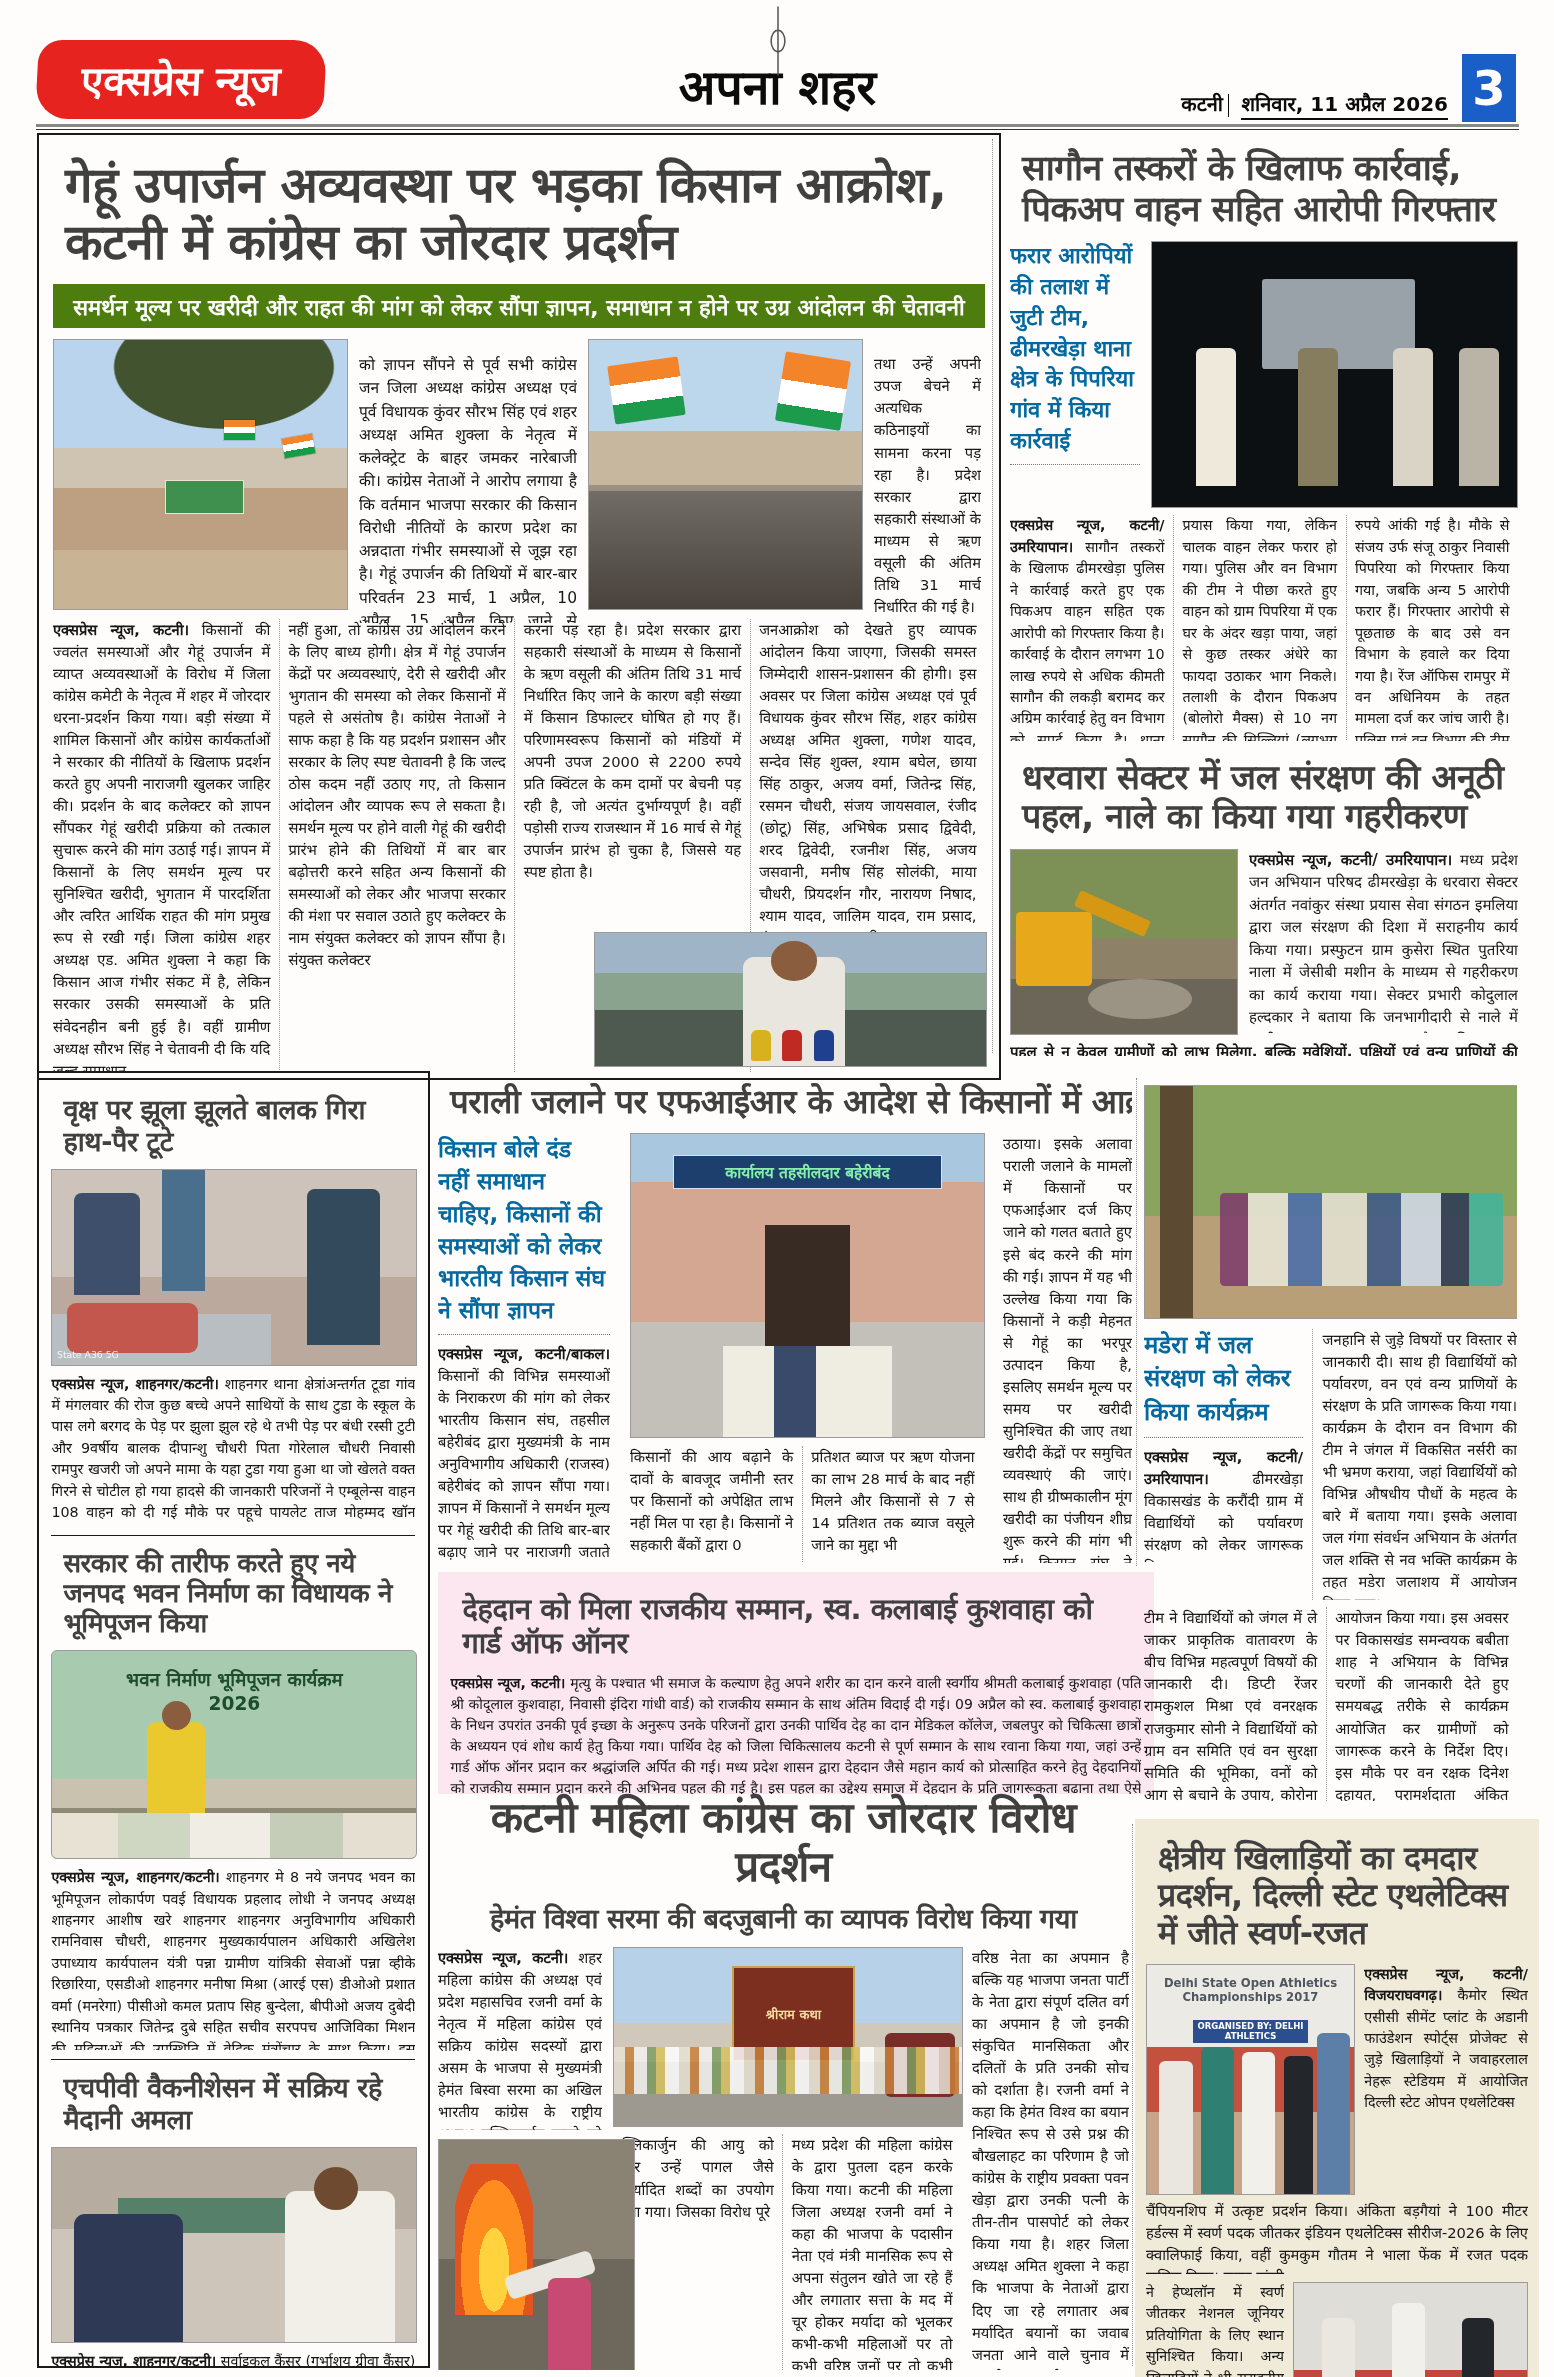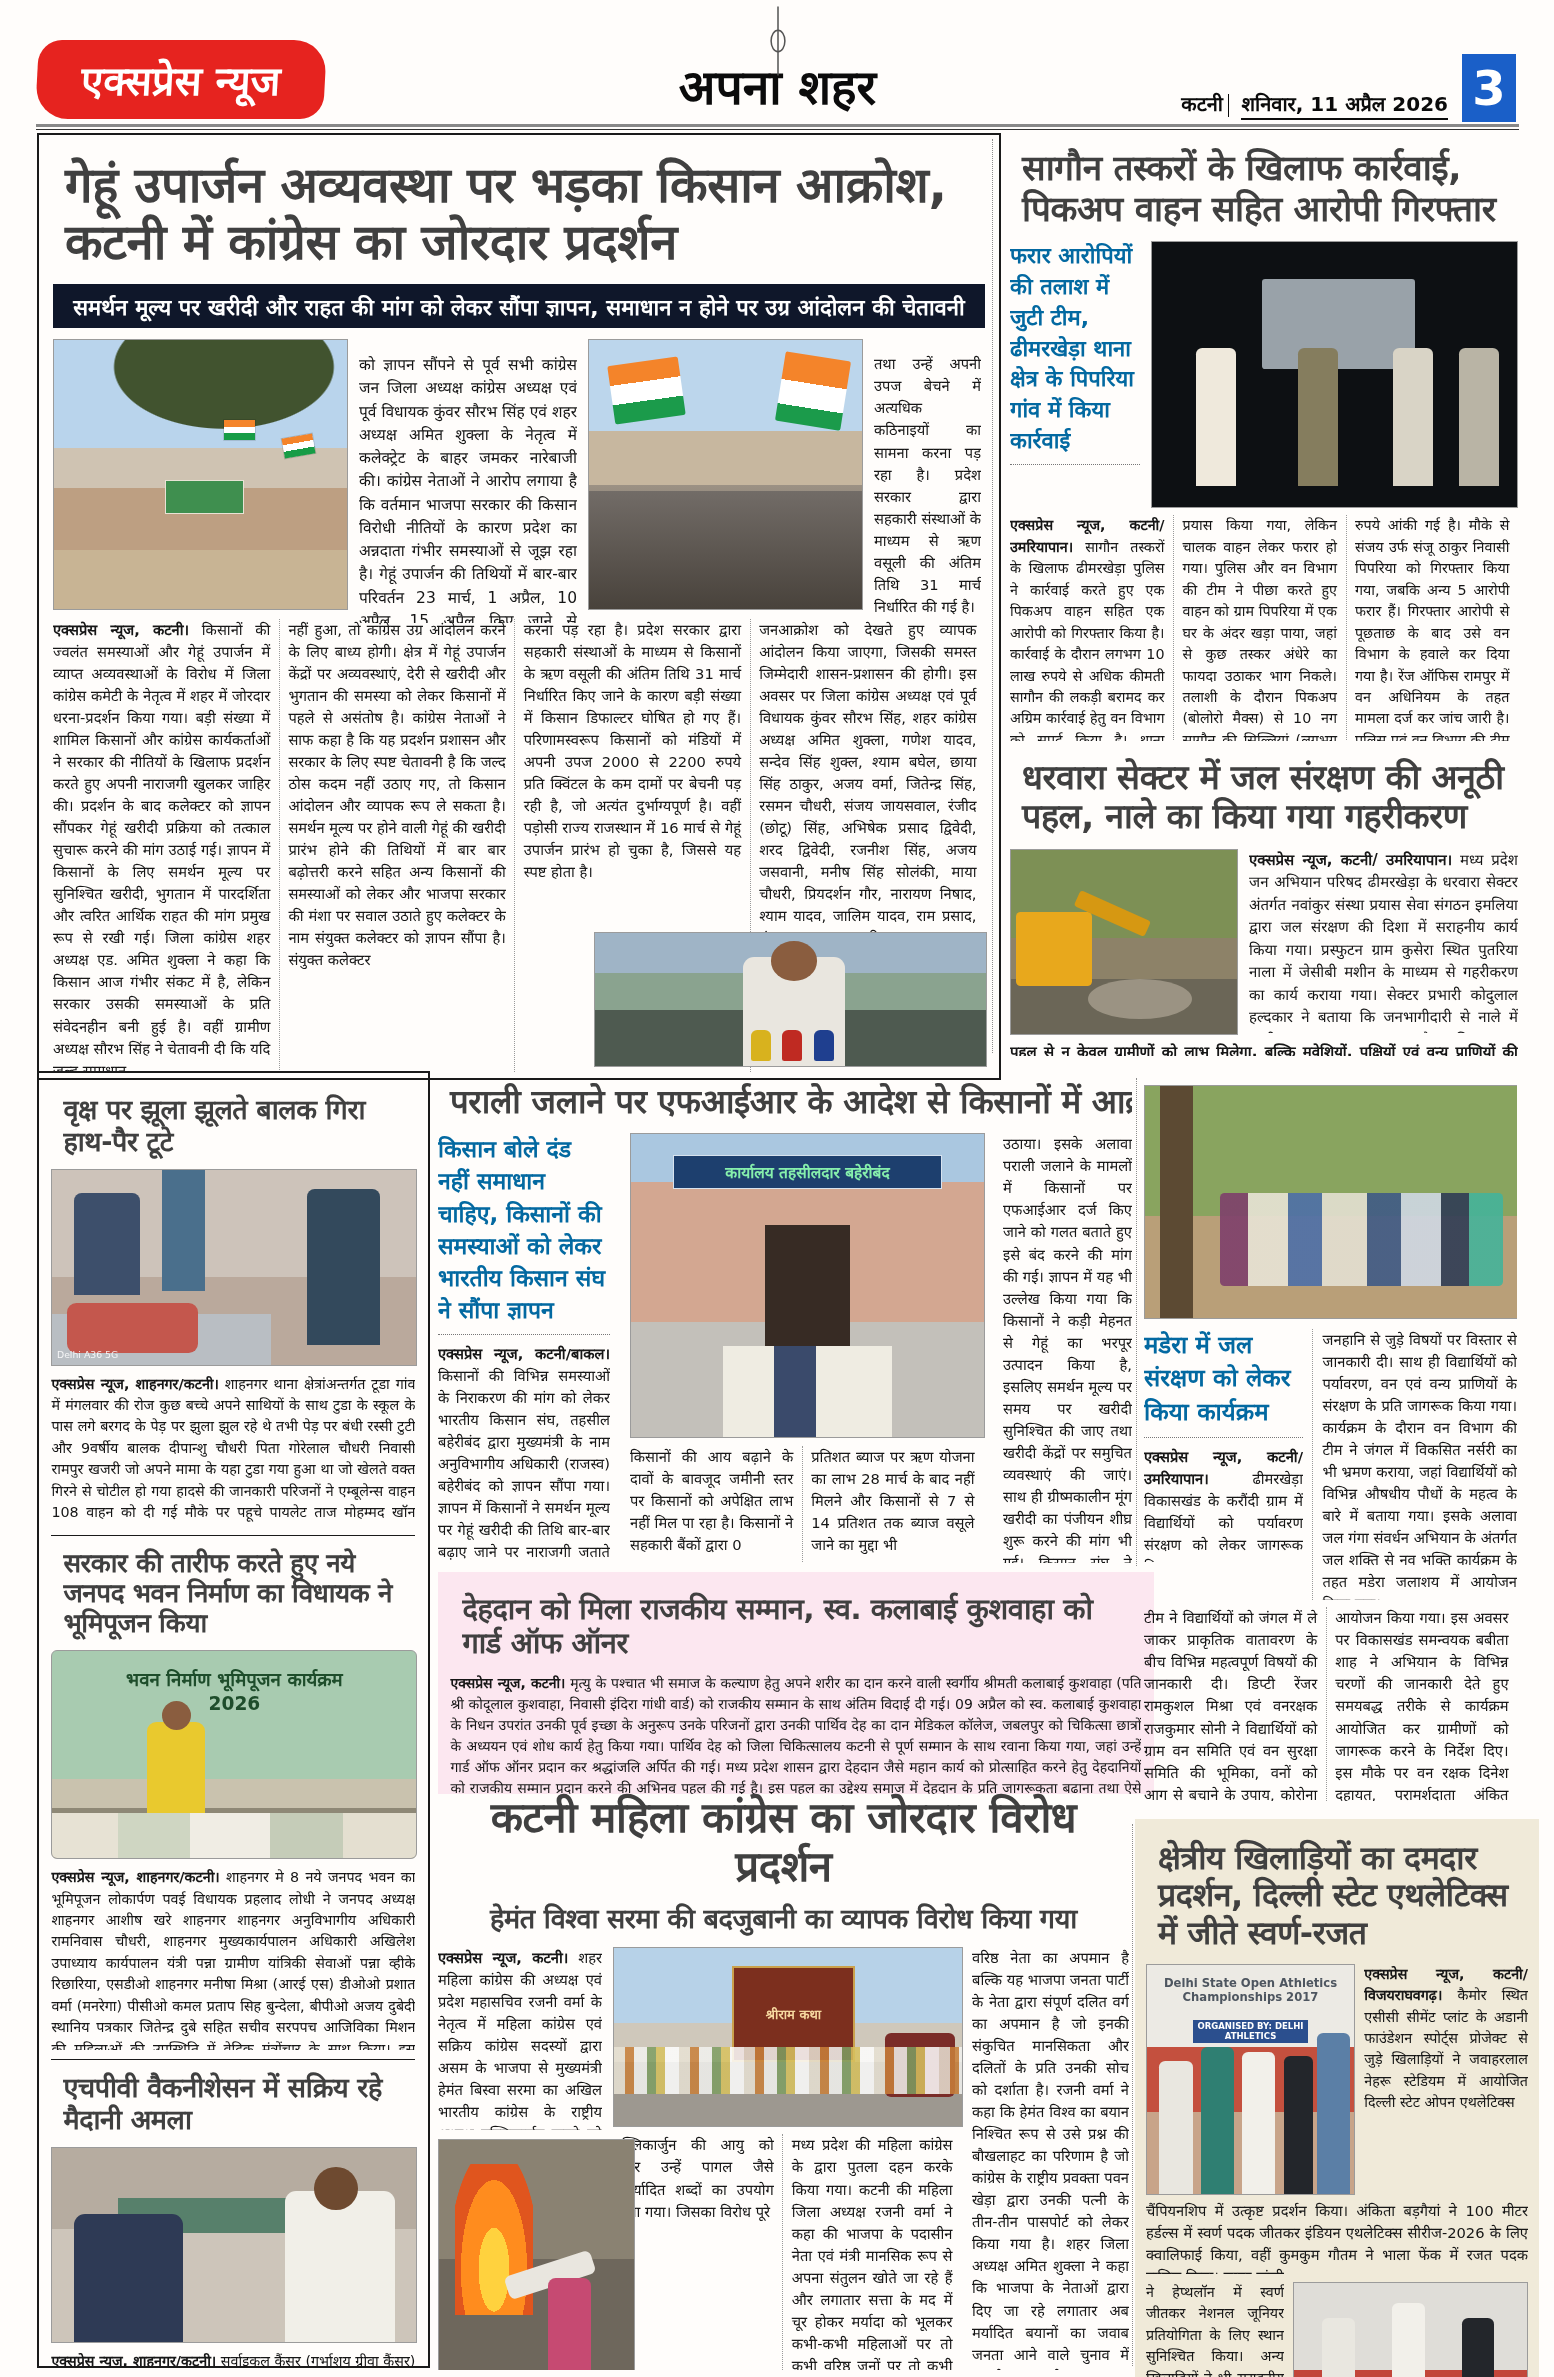--- a/index.html
+++ b/index.html
@@ -21,21 +21,21 @@
   
   .art{position:absolute;overflow:hidden;}
   .hl{font-weight:800;color:#404040;line-height:1.16;letter-spacing:-0.4px;margin:12px;}
   .col{font-size:14.7px;line-height:1.5;text-align:justify;overflow:hidden;}
   .byl{font-weight:800;}
   .cols{display:flex;}
   .cols>.col{flex:1;padding:0 8.5px;border-left:0.8px dotted #999;}
   .cols>.col:first-child{border-left:none;padding-left:0;}
   .deck{font-weight:800;font-size:22px;line-height:1.4;color:#0369a1;}
   .dotline{border-bottom:1.5px dotted #777;margin:7.7px 0;}
-  .blackbar{background:#0f172a;color:#fff;text-align:center;font-weight:700;font-size:22px;padding:7px 4.6px;}
+  .blackbar{background:#4d7c0f;color:#fff;text-align:center;font-weight:700;font-size:22px;padding:7px 4.6px;}
   .photo{position:relative;overflow:hidden;background:#c8c8c8;flex:none;border:0.8px solid #9b9b9b;}
   .vrule{position:absolute;width:0;border-left:0.8px dotted #8c8c8c;}
   .box{border:2.3px solid #1a1a1a;}
   .pinkbox{background:#fce7f0;}
   .creambox{background:#f0ead9;}
   .hrule{border-top:1.5px solid #1a1a1a;margin:9.3px 0;}
   
   .ph-protest{background:radial-gradient(ellipse 62% 38% at 58% 10%,#41532f 0 60%,rgba(0,0,0,0) 61%),
      linear-gradient(180deg,#b9d4ec 0 40%,#cfc3b2 40% 55%,#bd9f82 55% 78%,#c8b494 78% 100%);}
   .flag{position:absolute;width:31px;height:20px;background:linear-gradient(180deg,#f4842a 0 33%,#fff 33% 66%,#179c46 66% 100%);box-shadow:0 0 0 0.8px rgba(0,0,0,.15);}
@@ -157,21 +157,21 @@
 
   <div class="art box" style="left:37px;top:1071px;width:364px;height:1274px;padding:9.3px 12.4px;">
 
     <h3 class="hl" style="font-size:27px;">वृक्ष पर झूला झूलते बालक गिरा हाथ-पैर टूटे</h3>
     <div class="photo ph-injured" style="width:100%;height:195px;margin-top:7.7px;">
       <div class="shape" style="left:30%;top:0;width:12%;height:62%;background:#4a6f8c;"></div>
       <div class="shape" style="left:0;bottom:0;width:60%;height:26%;background:#b9bec3;"></div>
       <div class="shape" style="left:4%;bottom:6%;width:36%;height:26%;background:#c4574d;border-radius:9.3px;"></div>
       <div class="shape" style="left:6%;top:12%;width:18%;height:52%;background:#3d4f6b;border-radius:7.7px 7.7px 0 0;"></div>
       <div class="shape" style="right:10%;top:10%;width:20%;height:80%;background:#33495c;border-radius:7.7px 7.7px 0 0;"></div>
-      <span class="watermark">Delhi A36 5G</span>
+      <span class="watermark">State A36 5G</span>
     </div>
     <p class="col" style="margin:7.7px 0 0 0;height:152px;font-size:14.3px;"><b class="byl">एक्सप्रेस न्यूज, शाहनगर/कटनी।</b> <span>शाहनगर थाना क्षेत्रांअन्तर्गत टूडा गांव में मंगलवार की रोज कुछ बच्चे अपने साथियों के साथ टुडा के स्कूल के पास लगे बरगद के पेड़ पर झुला झुल रहे थे तभी पेड़ पर बंधी रस्सी टुटी और 9वर्षीय बालक दीपान्शु चौधरी पिता गोरेलाल चौधरी निवासी रामपुर खजरी जो अपने मामा के यहा टुडा गया हुआ था जो खेलते वक्त गिरने से चोटील हो गया हादसे की जानकारी परिजनों ने एम्बूलेन्स वाहन 108 वाहन को दी गई मौके पर पहूचे पायलेट ताज मोहम्मद खॉन ईएमटी भानेन्द्र सिंह ने शाहनगर सामुदायिक स्वास्थ्य केन्द्र मे भर्ती कराया जहां प्राथमिक उपचार पश्चात सीएचओ ने ने बैहतर ईलाज के लिये कटनी रैफर कर दिया।</span></p>
     <div class="hrule"></div>
 
     <h3 class="hl" style="font-size:26px;">सरकार की तारीफ करते हुए नये जनपद भवन निर्माण का विधायक ने भूमिपूजन किया</h3>
     <div class="photo ph-event" style="width:100%;height:207px;margin-top:7.7px;border-radius:6px;">
       <div class="bannertxt"><span>भवन निर्माण भूमिपूजन कार्यक्रम</span><br><span>2026</span></div>
       <div class="shape" style="left:26%;top:34%;width:16%;height:64%;background:#e9c92e;border-radius:9.3px 9.3px 0 0;"></div>
       <div class="shape" style="left:30%;top:24%;width:8%;height:14%;background:#8a5d3f;border-radius:50%;"></div>
       <div class="shape" style="left:0;right:0;bottom:0;height:22%;background:linear-gradient(90deg,#e7e2d4 0 18%,#cfd6c2 18% 38%,#f0ede4 38% 60%,#c5ccb8 60% 80%,#e4dfd0 80% 100%);"></div>

